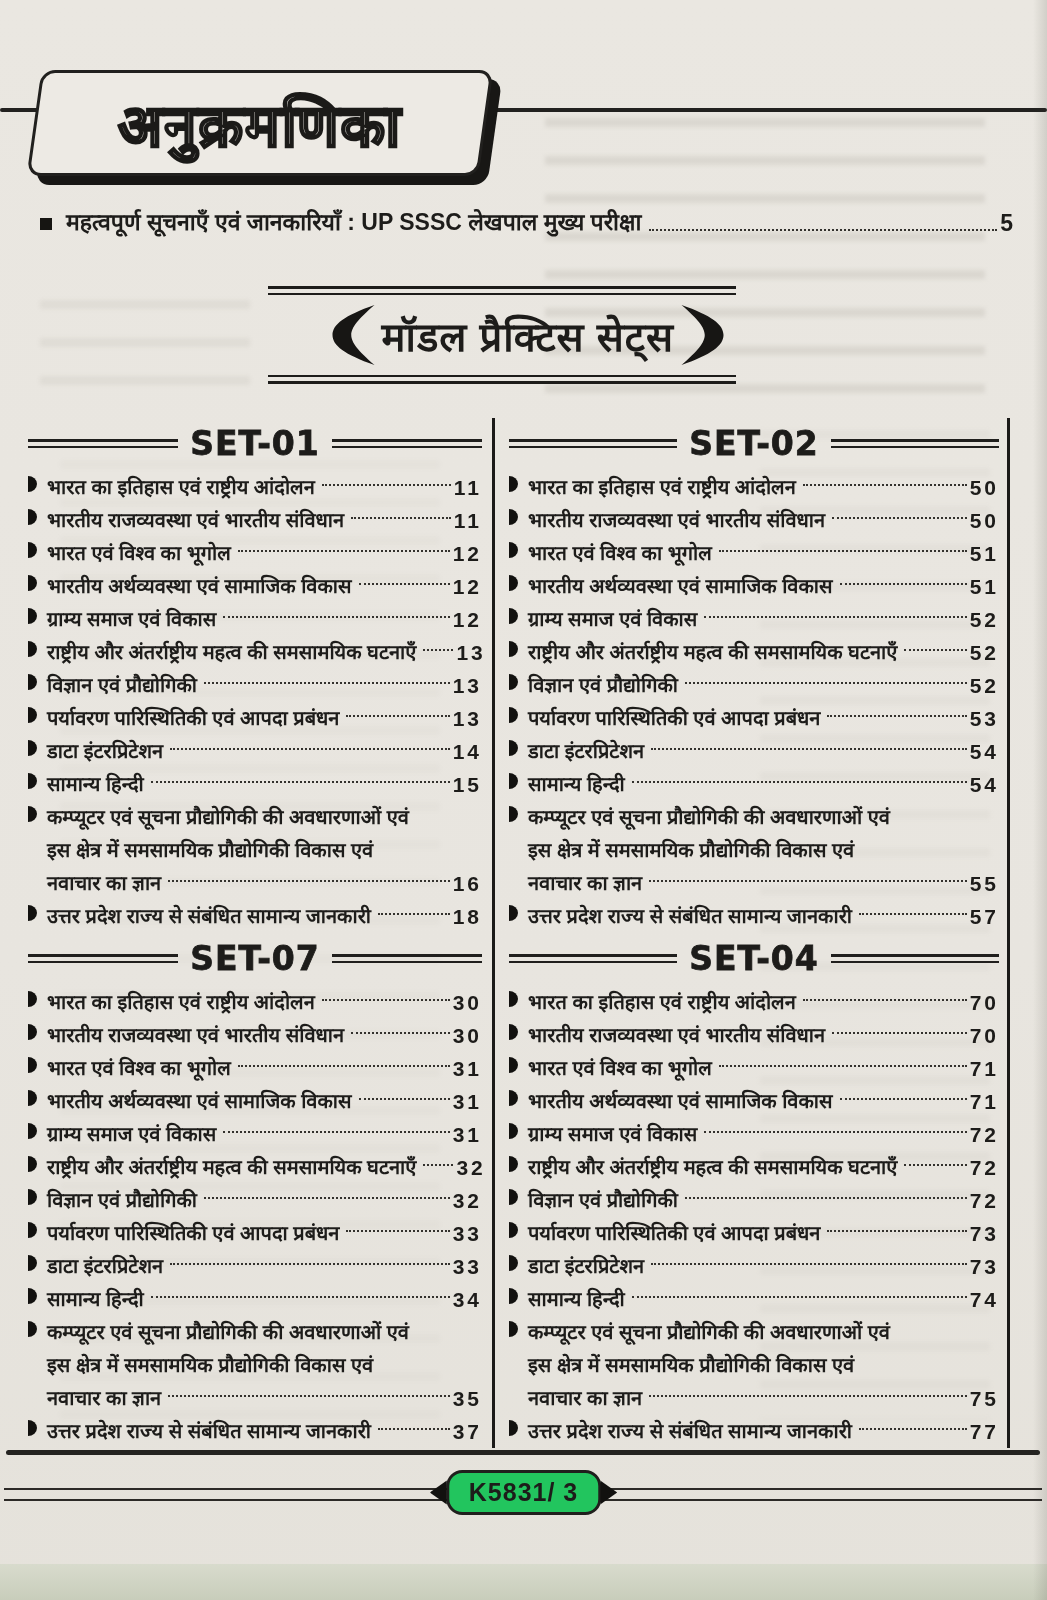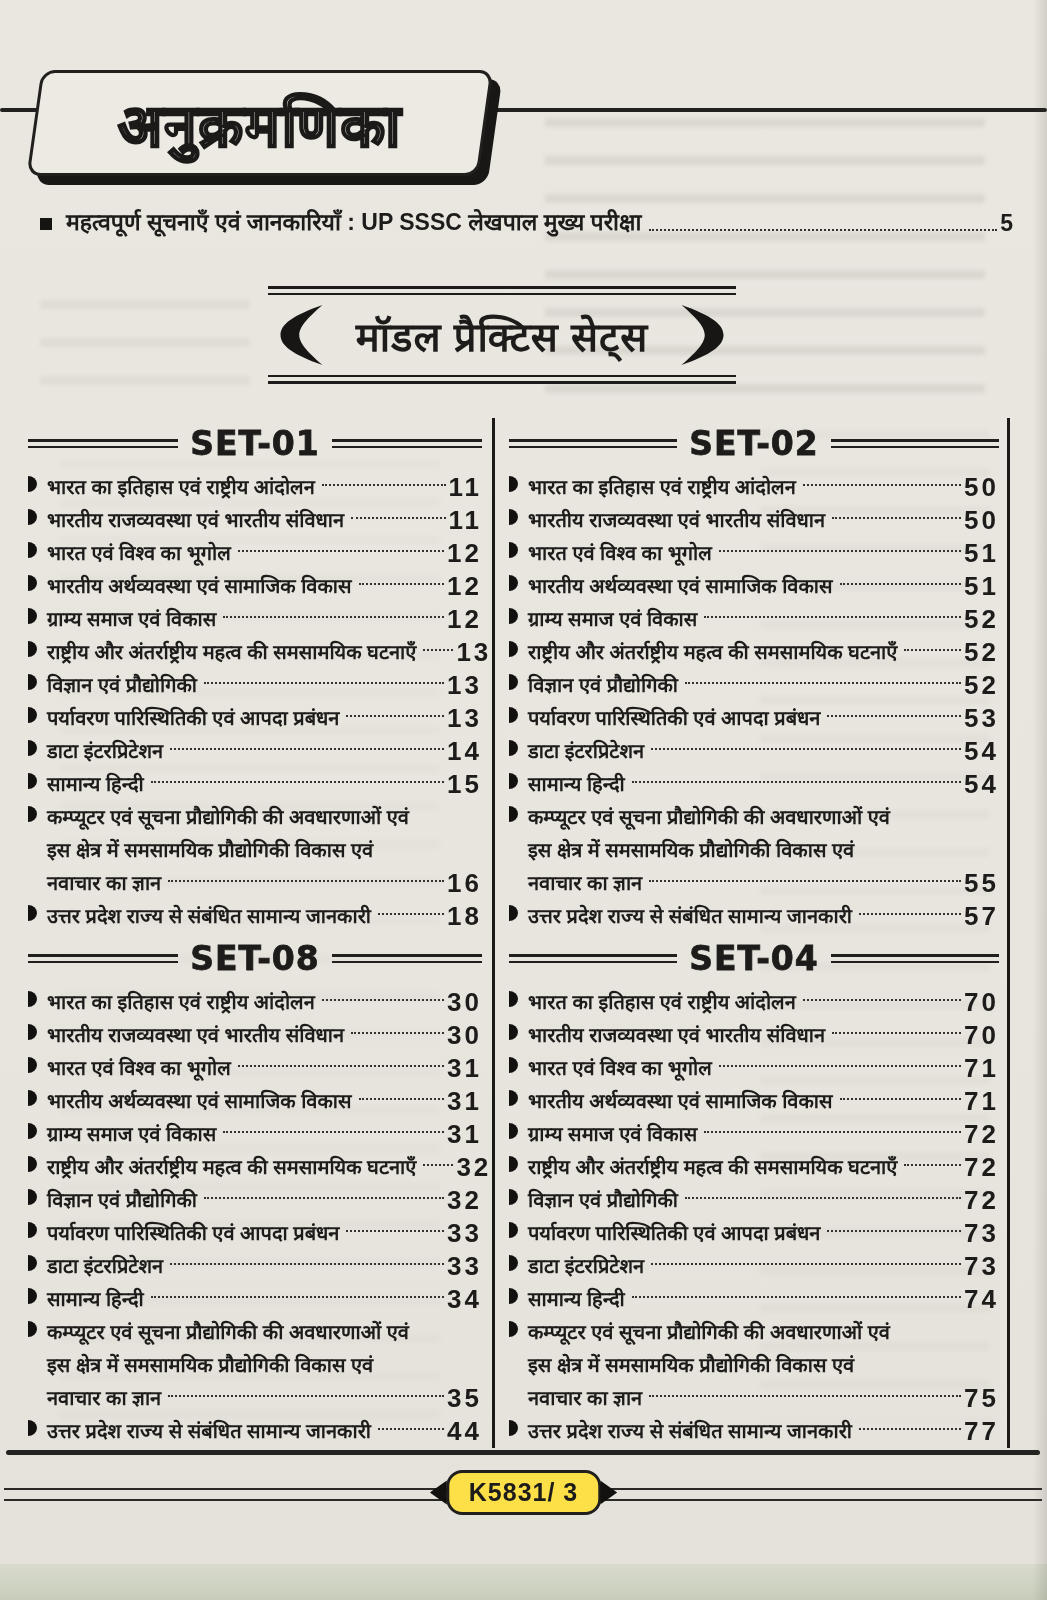--- a/index.html
+++ b/index.html
@@ -68,21 +68,21 @@
   .mps-box{
     position:absolute;left:268px;top:286px;width:468px;
     border-top:3px solid var(--ink);
     border-bottom:3px solid var(--ink);
     padding:4px 0;
     background:transparent;
   }
   .mps-inner{
     border-top:2px solid var(--ink);
     border-bottom:2px solid var(--ink);
-    display:flex;align-items:center;justify-content:space-between;
+    display:flex;align-items:center;justify-content:flex-end;
     padding:8px 8px;
   }
   .crescent{width:48px;height:64px;flex-shrink:0;}
   .crescent svg{width:100%;height:100%;display:block;fill:#171614;}
   .crescent.right svg{transform:scaleX(-1);}
   .mps-title{
     font-size:40px;font-weight:700;letter-spacing:1px;white-space:nowrap;
     padding:0 6px;
   }
   
@@ -107,40 +107,40 @@
   .set-label{
     font-family:"DejaVu Sans",sans-serif;
     font-size:33px;font-weight:900;letter-spacing:1px;
     -webkit-text-stroke:.8px #1d1c1a;
     white-space:nowrap;
   }
   .item-row{
     display:flex;align-items:center;
     line-height:33px;font-size:20px;font-weight:700;
   }
-  .item-row .page-num{font-size:26px;line-height:33px;letter-spacing:3px;}
+  .item-row .page-num{font-size:21px;line-height:33px;letter-spacing:3px;}
   .hc-bullet{
     width:9px;height:16px;background:#12110f;
     border-radius:0 9px 9px 0 / 0 8px 8px 0;
     margin:0 10px 8px 0;flex-shrink:0;
   }
   .item-row.cont{padding-left:19px;}
   .item-text{white-space:nowrap;}
   
   .bottom-rule{
     position:absolute;left:6px;top:1450px;width:1034px;height:5px;
     background:#242320;border-radius:3px;
   }
   .footer-lines{
     position:absolute;left:4px;top:1488px;width:1038px;height:13px;
     border-top:2px solid #2c2a27;border-bottom:2px solid #2c2a27;
   }
   .footer-capsule{
     position:absolute;left:50%;top:1470px;transform:translateX(-50%);
-    background:#fde047;
+    background:#22c55e;
     border:3px solid #201f1d;border-radius:16px;
     padding:5px 20px;
     font-size:25px;font-weight:700;letter-spacing:1px;
     white-space:nowrap;
   }
   .cap-tri{
     position:absolute;top:50%;width:17px;height:26px;background:#12110f;
   }
   .cap-tri.left{
     left:-19px;transform:translateY(-50%);
@@ -280,21 +280,21 @@
         <div class="item-row">
           <span class="hc-bullet"></span>
           <span class="item-text">उत्तर प्रदेश राज्य से संबंधित सामान्य जानकारी</span>
           <span class="leader"></span>
           <span class="page-num">18</span>
         </div>
       </div>
       <div class="set-section">
         <div class="set-heading">
           <span class="flank"></span>
-          <span class="set-label">SET-08</span>
+          <span class="set-label">SET-07</span>
           <span class="flank"></span>
         </div>
         <div class="item-row">
           <span class="hc-bullet"></span>
           <span class="item-text">भारत का इतिहास एवं राष्ट्रीय आंदोलन</span>
           <span class="leader"></span>
           <span class="page-num">30</span>
         </div>
         <div class="item-row">
           <span class="hc-bullet"></span>
@@ -359,21 +359,21 @@
         </div>
         <div class="item-row cont">
           <span class="item-text">नवाचार का ज्ञान</span>
           <span class="leader"></span>
           <span class="page-num">35</span>
         </div>
         <div class="item-row">
           <span class="hc-bullet"></span>
           <span class="item-text">उत्तर प्रदेश राज्य से संबंधित सामान्य जानकारी</span>
           <span class="leader"></span>
-          <span class="page-num">44</span>
+          <span class="page-num">37</span>
         </div>
       </div>
     </div>
   <div class="col-divider"></div>
   <div class="col col-right">
       <div class="set-section">
         <div class="set-heading">
           <span class="flank"></span>
           <span class="set-label">SET-02</span>
           <span class="flank"></span>

